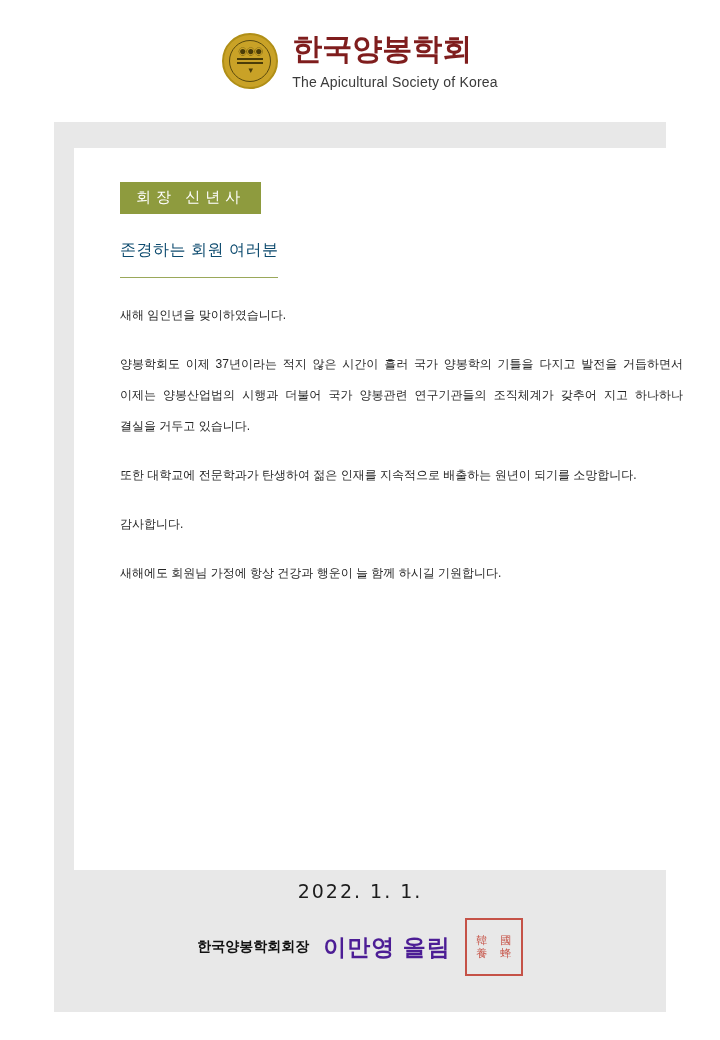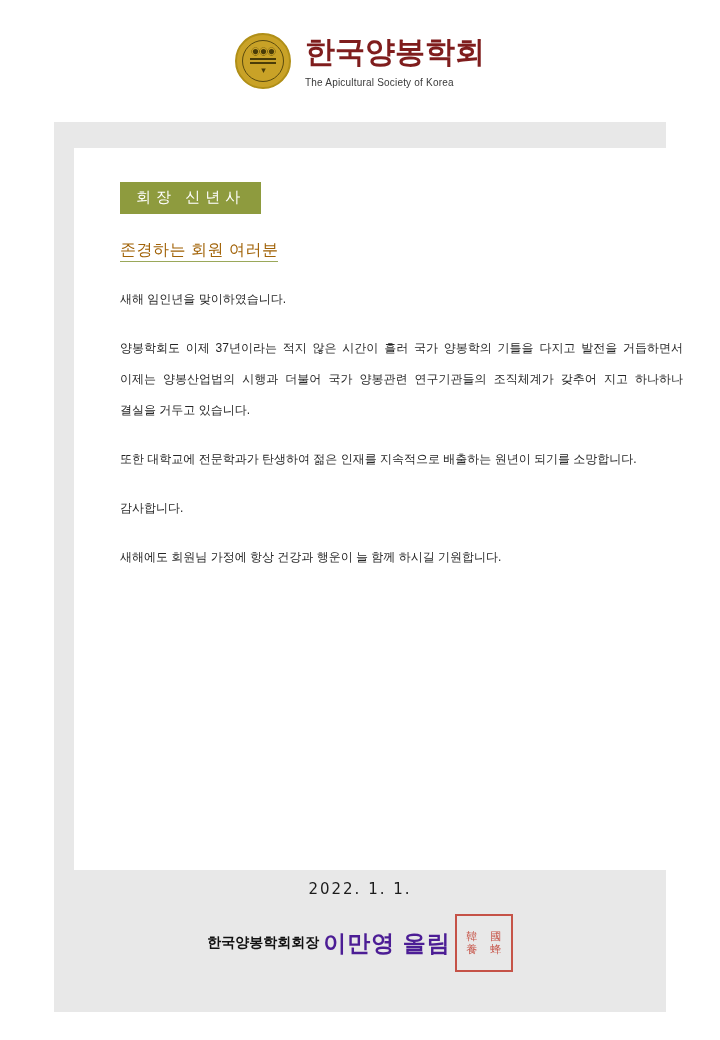--- a/index.html
+++ b/index.html
@@ -76,21 +76,21 @@
     justify-content: center;
   }
   .logo-title {
     font-size: 30px;
     font-weight: bold;
     color: #7f1d1d;
     letter-spacing: 0px;
     line-height: 34px;
   }
   .logo-sub {
-    font-size: 10px;
+    font-size: 14px;
     color: #3a3a3a;
     letter-spacing: 0.2px;
     margin-top: 8px;
   }
 
   
   .backdrop {
     position: absolute;
     left: 54px;
     top: 122px;
@@ -119,23 +119,23 @@
     letter-spacing: 5px;
     padding: 6px 16px 7px 16px;
     margin: 8px 0 0 12px;
     font-weight: normal;
   }
 
   .salutation {
     margin: 26px 0 0 12px;
     display: inline-block;
     font-size: 16px;
-    color: #a16207;
+    color: #0c4a6e;
     border-bottom: 1px solid #9aa85a;
-    padding-bottom: 0;
+    padding-bottom: 16px;
     letter-spacing: 0.5px;
   }
 
   .body-copy {
     margin: 22px 12px 0 12px;
   }
   .para {
     font-size: 12px;
     line-height: 31px;
     color: #262626;
@@ -150,31 +150,31 @@
 
   
   .signature {
     position: absolute;
     left: 74px;
     top: 880px;
     width: 572px;
     text-align: center;
   }
   .sig-date {
-    font-size: 15px;
+    font-size: 19px;
     color: #1c1c1c;
     letter-spacing: 2px;
     font-family: "DejaVu Sans", sans-serif;
   }
   .sig-row {
     margin-top: 16px;
     display: flex;
     align-items: center;
     justify-content: center;
-    gap: 4px;
+    gap: 14px;
   }
   .sig-org {
     font-size: 14px;
     color: #111111;
     letter-spacing: 0px;
     font-weight: bold;
   }
   .sig-name {
     font-size: 23px;
     color: #4c1d95;

